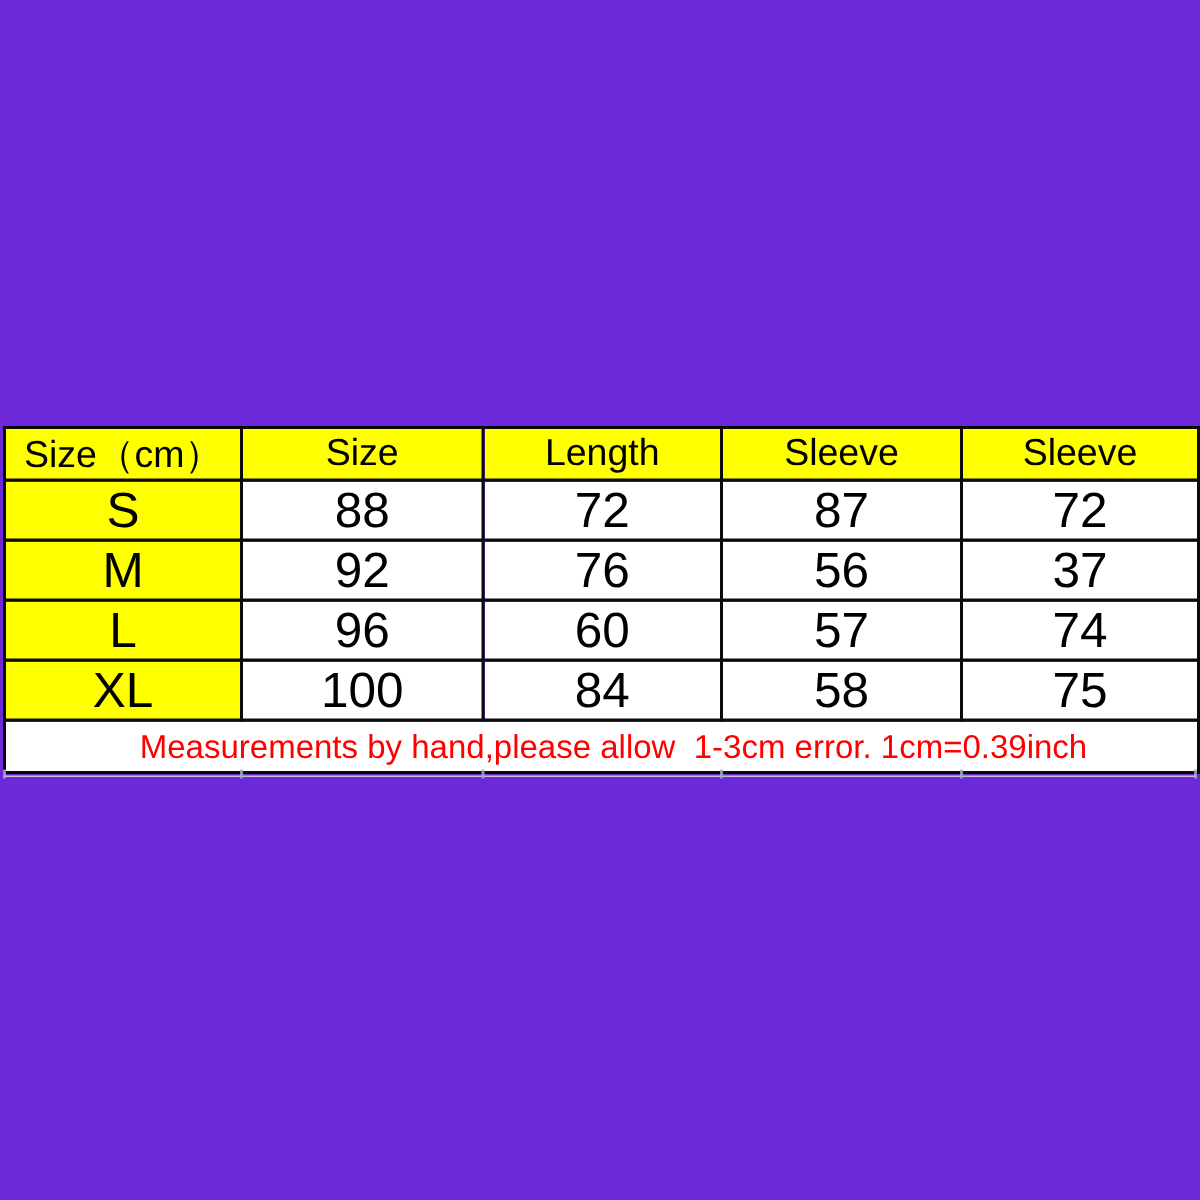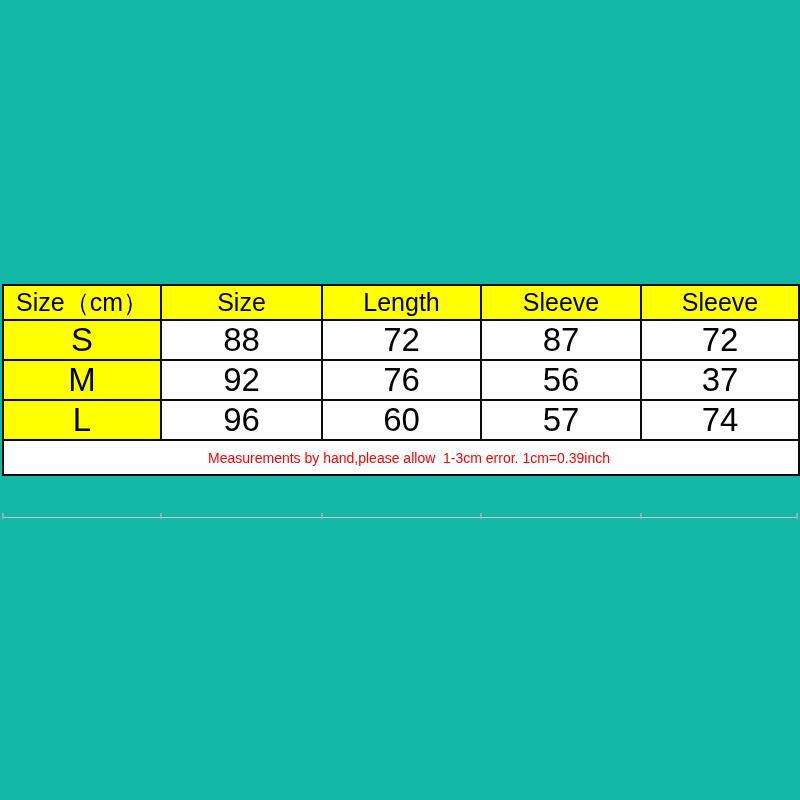--- a/index.html
+++ b/index.html
@@ -5,21 +5,21 @@
   html, body {
     margin: 0;
     padding: 0;
     background: #ffffff;
     font-family: "Liberation Sans", "DejaVu Sans", sans-serif;
   }
   .canvas {
     position: relative;
     width: 800px;
     height: 800px;
-    background: #14b8a6;
+    background: #6d28d9;
     overflow: hidden;
   }
   table.size-table {
     position: absolute;
     left: 2px;
     top: 284px;
     width: 796px;
     border-collapse: collapse;
     table-layout: fixed;
   }
@@ -43,21 +43,21 @@
     background: #ffffff;
     height: 37px;
     font-size: 33px;
   }
   .size-table td.size-col {
     background: #ffff00;
   }
   .size-table td.note-cell {
     background: #ffffff;
     color: #ff0000;
-    font-size: 14px;
+    font-size: 22px;
     height: 33px;
     white-space: pre;
     padding-left: 16px;
   }
   .ghost-line {
     position: absolute;
     left: 2px;
     top: 517px;
     width: 796px;
     height: 1px;
@@ -110,20 +110,27 @@
         <td>37</td>
       </tr>
       <tr>
         <td class="size-col">L</td>
         <td>96</td>
         <td>60</td>
         <td>57</td>
         <td>74</td>
       </tr>
       <tr>
+        <td class="size-col">XL</td>
+        <td>100</td>
+        <td>84</td>
+        <td>58</td>
+        <td>75</td>
+      </tr>
+      <tr>
         <td class="note-cell" colspan="5">Measurements by hand,please allow  1-3cm error. 1cm=0.39inch</td>
       </tr>
     </tbody>
   </table>
 
   <div class="ghost-line"></div>
   <div class="ghost-tick" style="left:2px"></div>
   <div class="ghost-tick" style="left:160px"></div>
   <div class="ghost-tick" style="left:321px"></div>
   <div class="ghost-tick" style="left:480px"></div>

